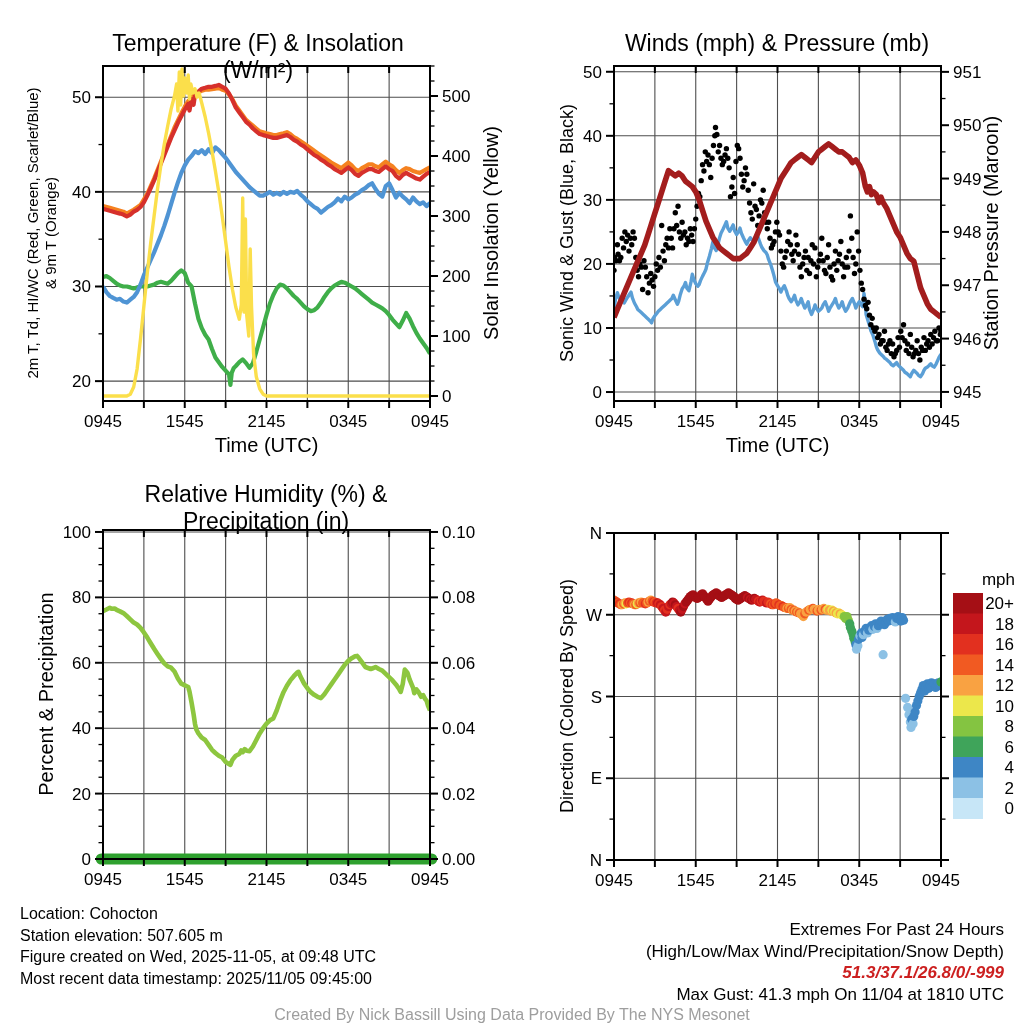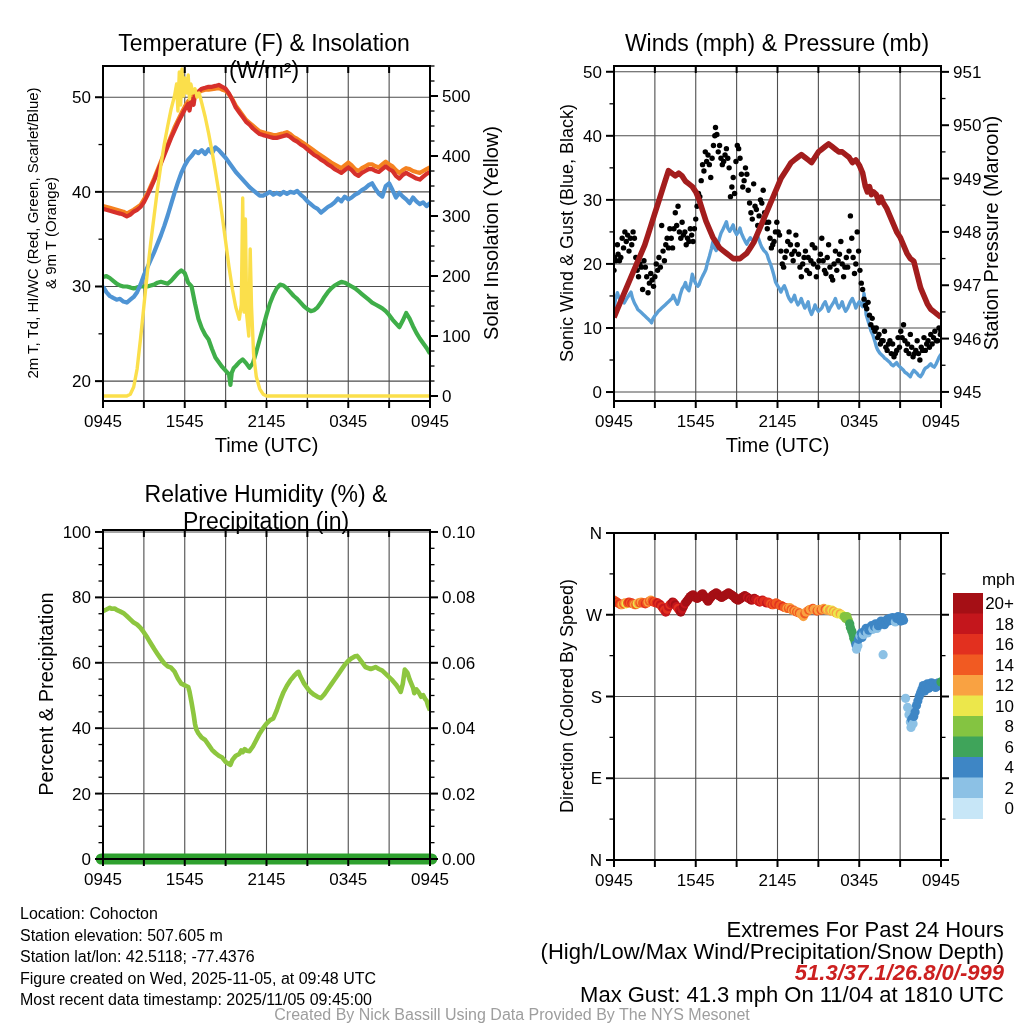--- a/index.html
+++ b/index.html
@@ -1,36 +1,36 @@
 <!DOCTYPE html>
 <html><head>
 <meta charset="utf-8">
 <style>
   html,body{margin:0;padding:0;background:#fff;}
   .stage{position:relative;width:1024px;height:1024px;background:#ffffff;
          font-family:"Liberation Sans",sans-serif;color:#000;overflow:hidden;}
   #plot-canvas{position:absolute;left:0;top:0;}
   .abs{position:absolute;}
   .ptitle{font-size:23px;text-align:center;width:340px;}
-  .t1{left:94px;top:30px;}  .t2{left:607px;top:30px;}
+  .t1{left:88px;top:30px;}  .t2{left:607px;top:30px;}
   .t3{left:96px;top:481px;} .t4{left:607px;top:481px;}
   .xlab{font-size:20px;text-align:center;width:327px;}
   .x1{left:103px;top:434px;} .x2{left:614px;top:434px;}
   .rot{position:absolute;width:0;height:0;}
   .rot .inner{position:absolute;transform:translate(-50%,-50%) rotate(-90deg);
               white-space:nowrap;text-align:center;}
   .rot .inner span{display:block;white-space:nowrap;line-height:18px;}
   .yl1{left:42px;top:233px;font-size:15px;}
   .yr1{left:491px;top:233px;font-size:20px;}
   .yl2{left:567px;top:233px;font-size:18px;}
   .yr2{left:991px;top:233px;font-size:20px;}
   .yl3{left:46px;top:694px;font-size:20px;}
   .yl4{left:567px;top:696px;font-size:18px;}
   .footer-left{left:20px;top:903px;font-size:16px;line-height:21.5px;}
-  .footer-right{right:20px;top:919px;font-size:22px;line-height:21.5px;text-align:right;}
+  .footer-right{right:20px;top:919px;font-size:17px;line-height:21.5px;text-align:right;}
   .extreme-vals{font-weight:bold;font-style:italic;}
   .credit{left:0;top:1006px;width:1024px;text-align:center;font-size:16px;color:#9e9e9e;}
 </style>
 </head>
 <body>
 
 <div class="stage">
   <svg id="plot-canvas" width="1024" height="1024">
       <clipPath id="clip0">
         <rect x="102" y="65" width="329" height="337"></rect>
@@ -916,21 +916,20 @@
   </div>
   <div class="rot yl4">
     <div class="inner">
         <span>Direction (Colored By Speed)</span>
       </div>
   </div>
 
   <div class="abs footer-left">
     <div>Location: Cohocton</div>
     <div>Station elevation: 507.605 m</div>
-    <div>Station lat/lon: 42.5118; -77.4376</div>
     <div>Figure created on Wed, 2025-11-05, at 09:48 UTC</div>
     <div>Most recent data timestamp: 2025/11/05 09:45:00</div>
   </div>
 
   <div class="abs footer-right">
     <div>Extremes For Past 24 Hours</div>
     <div>(High/Low/Max Wind/Precipitation/Snow Depth)</div>
     <div class="extreme-vals" id="extreme-vals" style="color: rgb(204, 32, 32);">51.3/37.1/26.8/0/-999</div>
     <div>Max Gust: 41.3 mph On 11/04 at 1810 UTC</div>
   </div>

